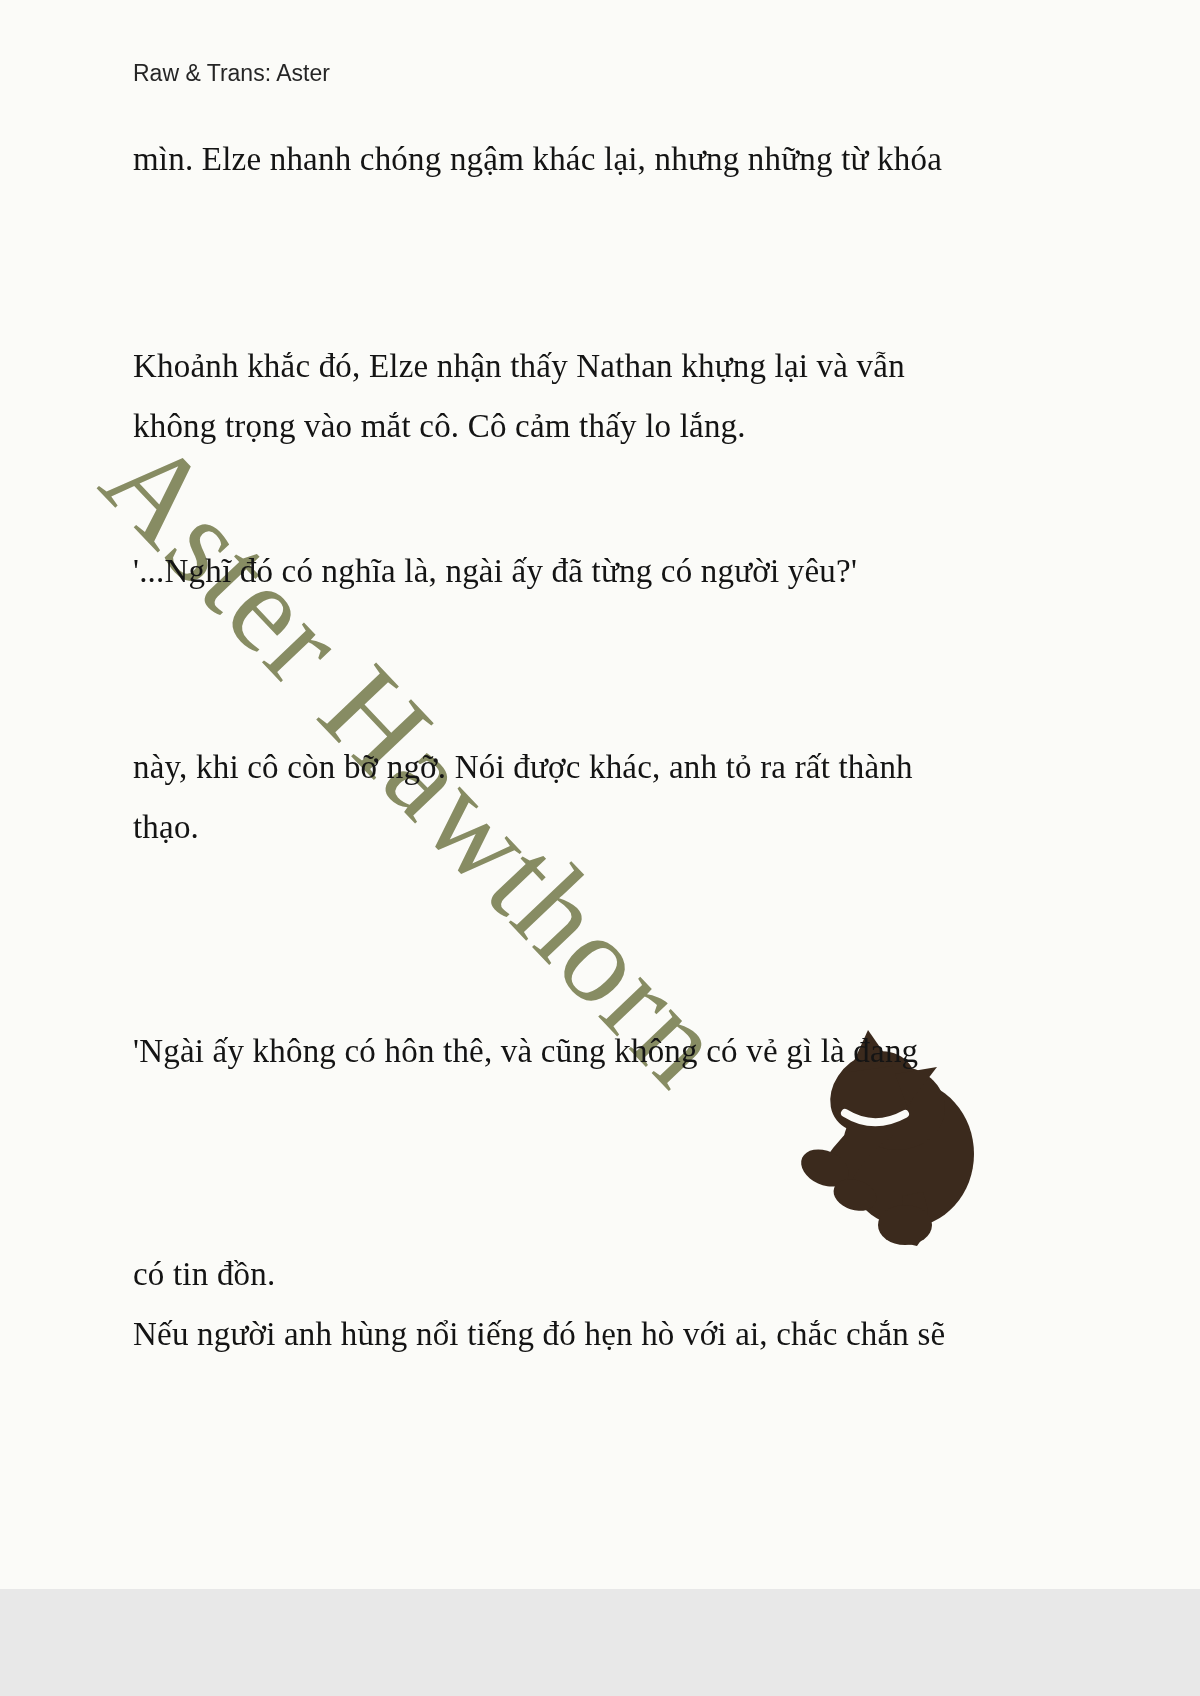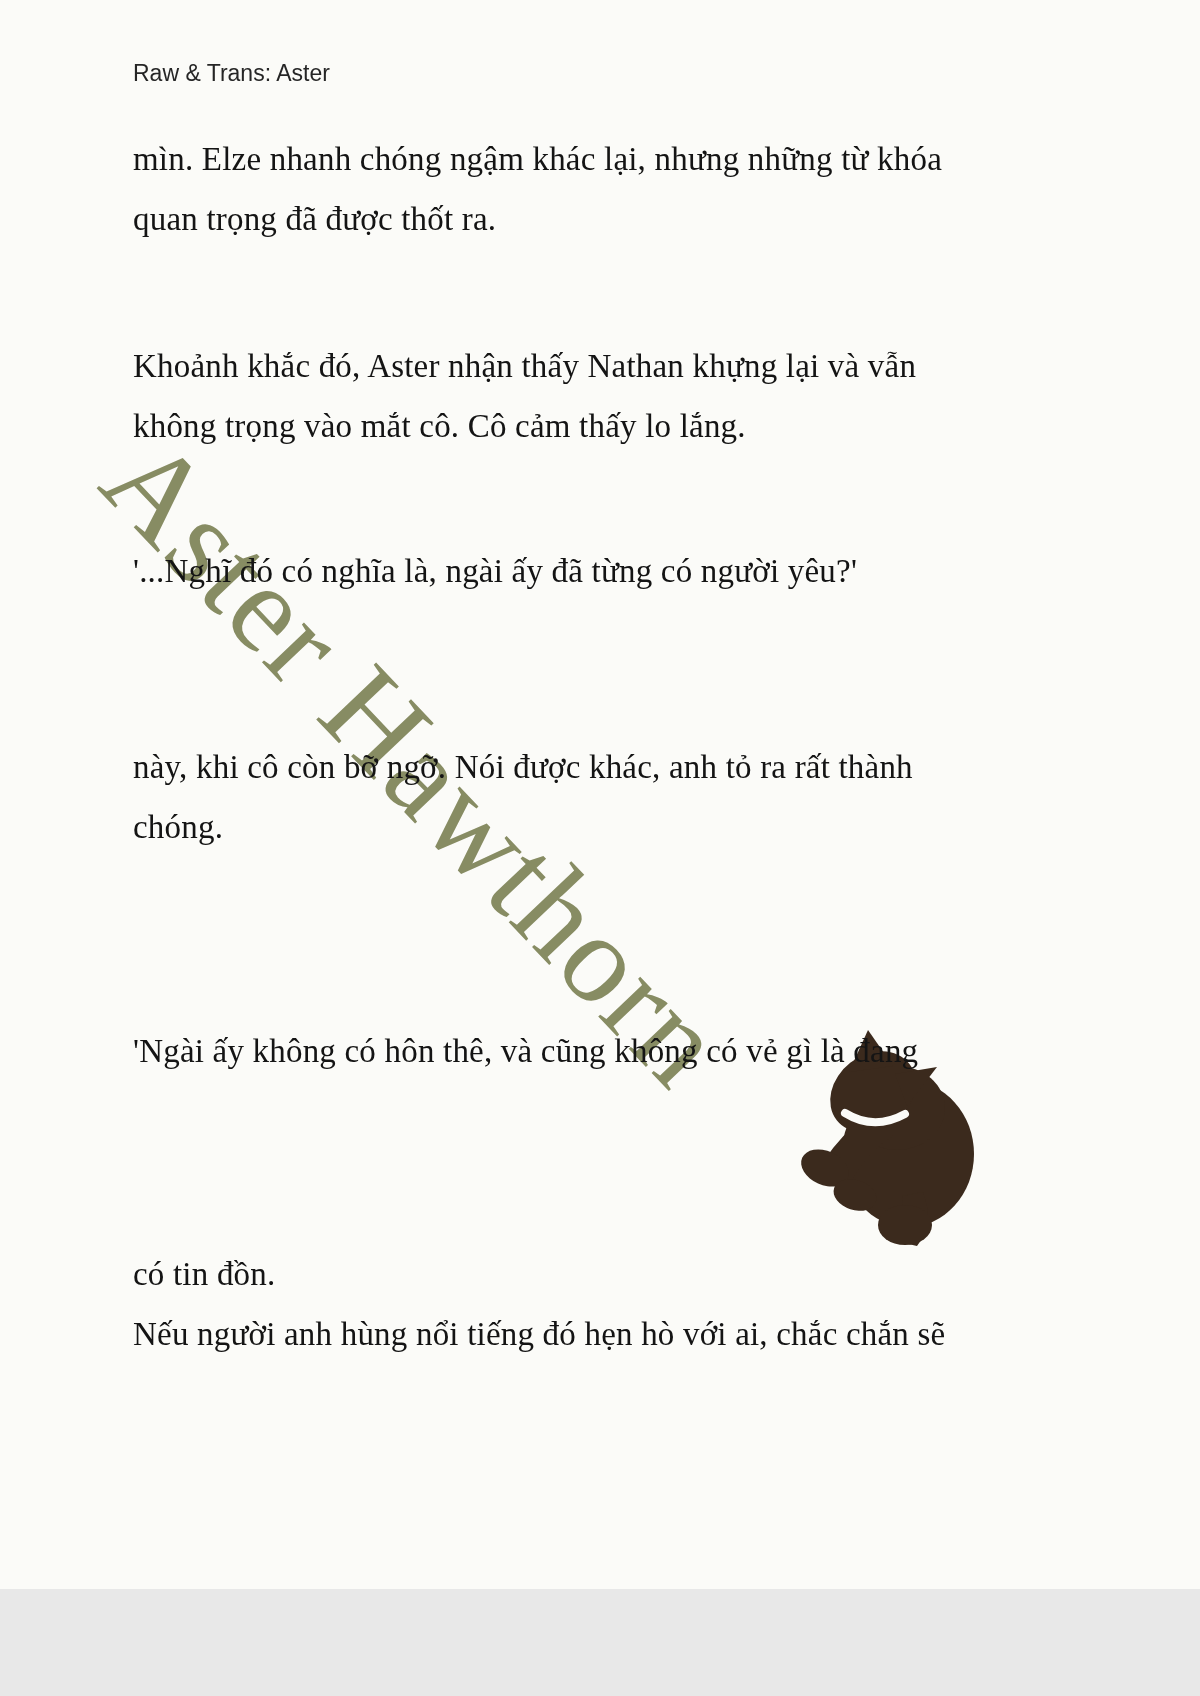--- a/index.html
+++ b/index.html
@@ -81,35 +81,34 @@
       <path d="M168 210 Q180 242 162 264 L136 258 Q150 238 147 214 Z"></path>
 
       <ellipse cx="150" cy="243" rx="27" ry="20"></ellipse>
     </g>
 
     <path d="M90 131 Q119 149 150 132" stroke="#fbfbf8" stroke-width="8" fill="none" stroke-linecap="round"></path>
   </svg>
 
   <div class="para p0">
     <div class="line">mìn. Elze nhanh chóng ngậm khác lại, nhưng những từ khóa</div>
-    <div class="line">quan trọng đã được thốt ra.</div>
   </div>
 
   <div class="para p1">
-    <div class="line">Khoảnh khắc đó, Aster nhận thấy Nathan khựng lại và vẫn</div>
+    <div class="line">Khoảnh khắc đó, Elze nhận thấy Nathan khựng lại và vẫn</div>
     <div class="line">không trọng vào mắt cô. Cô cảm thấy lo lắng.</div>
   </div>
 
   <div class="para p2">
     <div class="line">'...Nghĩ đó có nghĩa là, ngài ấy đã từng có người yêu?'</div>
   </div>
 
   <div class="para p3">
     <div class="line">này, khi cô còn bỡ ngỡ. Nói được khác, anh tỏ ra rất thành</div>
-    <div class="line">chóng.</div>
+    <div class="line">thạo.</div>
   </div>
 
   <div class="para p4">
     <div class="line">'Ngài ấy không có hôn thê, và cũng không có vẻ gì là đang</div>
   </div>
 
   <div class="para p5">
     <div class="line">có tin đồn.</div>
     <div class="line">Nếu người anh hùng nổi tiếng đó hẹn hò với ai, chắc chắn sẽ</div>
   </div>

